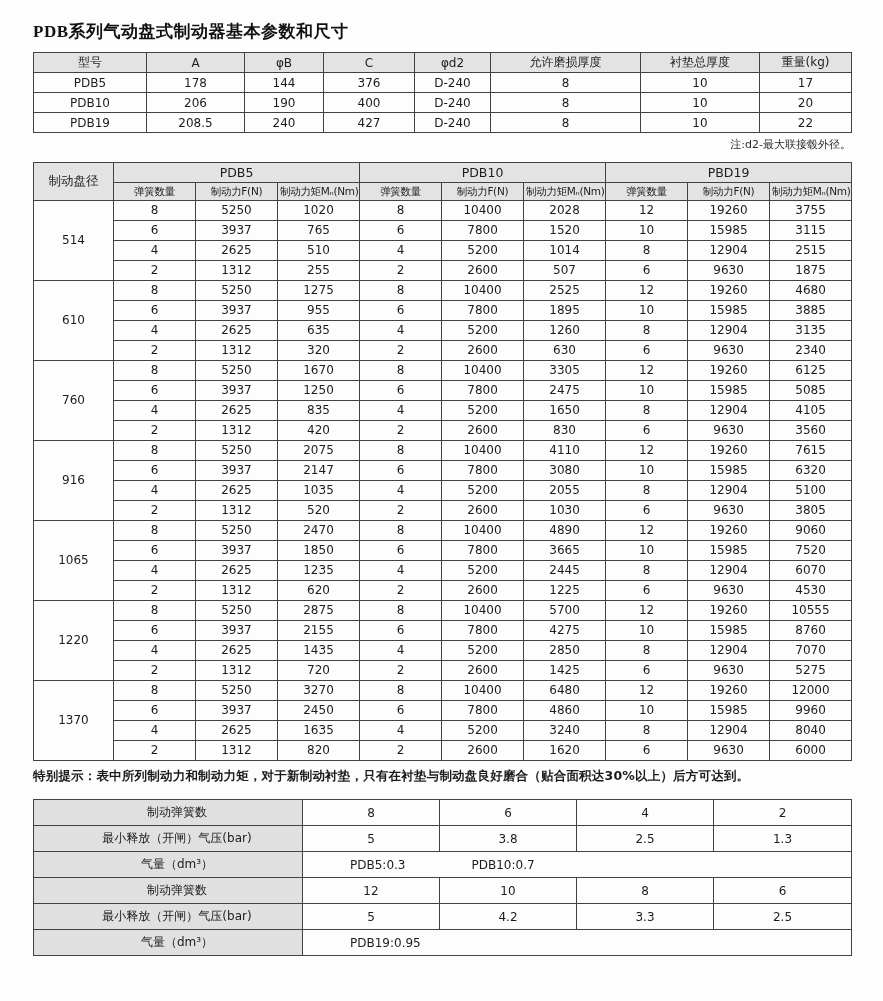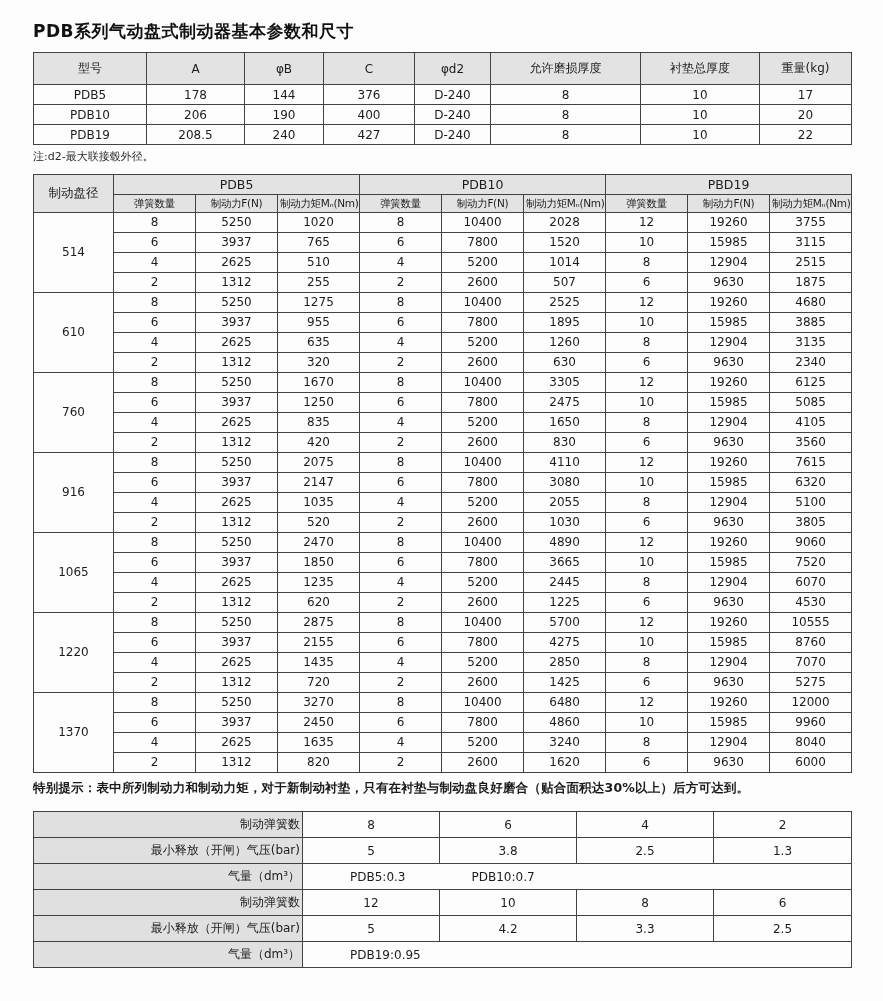--- a/index.html
+++ b/index.html
@@ -10,44 +10,46 @@
     color: #1c1c1c;
   }
   .page { padding: 14px 32px 0 33px; }
 
   .sec-title {
     font-size: 17px;
     font-weight: bold;
     letter-spacing: 0.5px;
     color: #111;
     margin: 6px 0 9px 0;
+    font-family: Liberation Serif, serif;
   }
 
   table {
     border-collapse: collapse;
     table-layout: fixed;
     width: 818px;
   }
   th, td {
     border: 1px solid #424242;
     text-align: center;
     vertical-align: middle;
     font-size: 12px;
     font-weight: normal;
     padding: 0 2px;
     overflow: hidden;
     white-space: nowrap;
   }
   thead th { background: #e3e3e3; }
 
   
-  .t1 th { height: 32px; }
+  .t1 th { height: 20px; }
   .t1 td { height: 20px; }
 
   .footnote {
+    text-align: right;
     font-size: 11px;
     color: #2a2a2a;
     margin: 4px 0 10px 0;
   }
 
   
   .t2 thead tr:first-child th { height: 20px; font-size: 12.5px; }
   .t2 thead tr:last-child th { height: 18px; font-size: 10.5px; letter-spacing: -0.3px; }
   .t2 td { height: 19px; line-height: 19px; }
 
@@ -62,21 +64,21 @@
     font-size: 12.5px;
     font-weight: bold;
     color: #1a1a1a;
     margin: 6px 0 5px 0;
   }
 
   
   .t3 td { height: 26px; }
   .t3 td.plabel {
     background: #e0e0e0;
-    text-align: right;
+    text-align: center;
     padding-left: 20px;
   }
   .t3 td.merged { text-align: left; }
   .t3 .mspan { display: inline-block; }
   .t3 .mspan.m1 { margin-left: 45px; }
   .t3 .mspan.m2 { margin-left: 66px; }
 </style>
 </head>
 <body>
 

